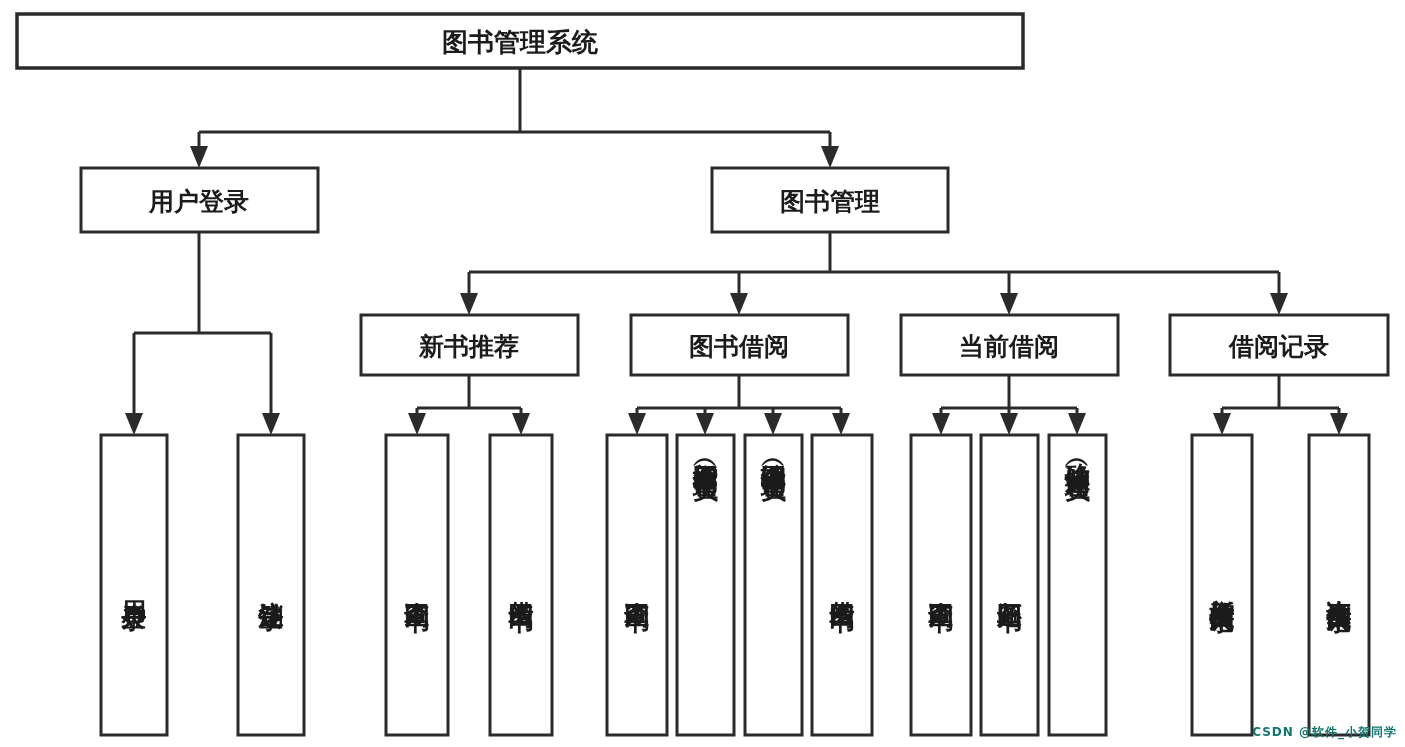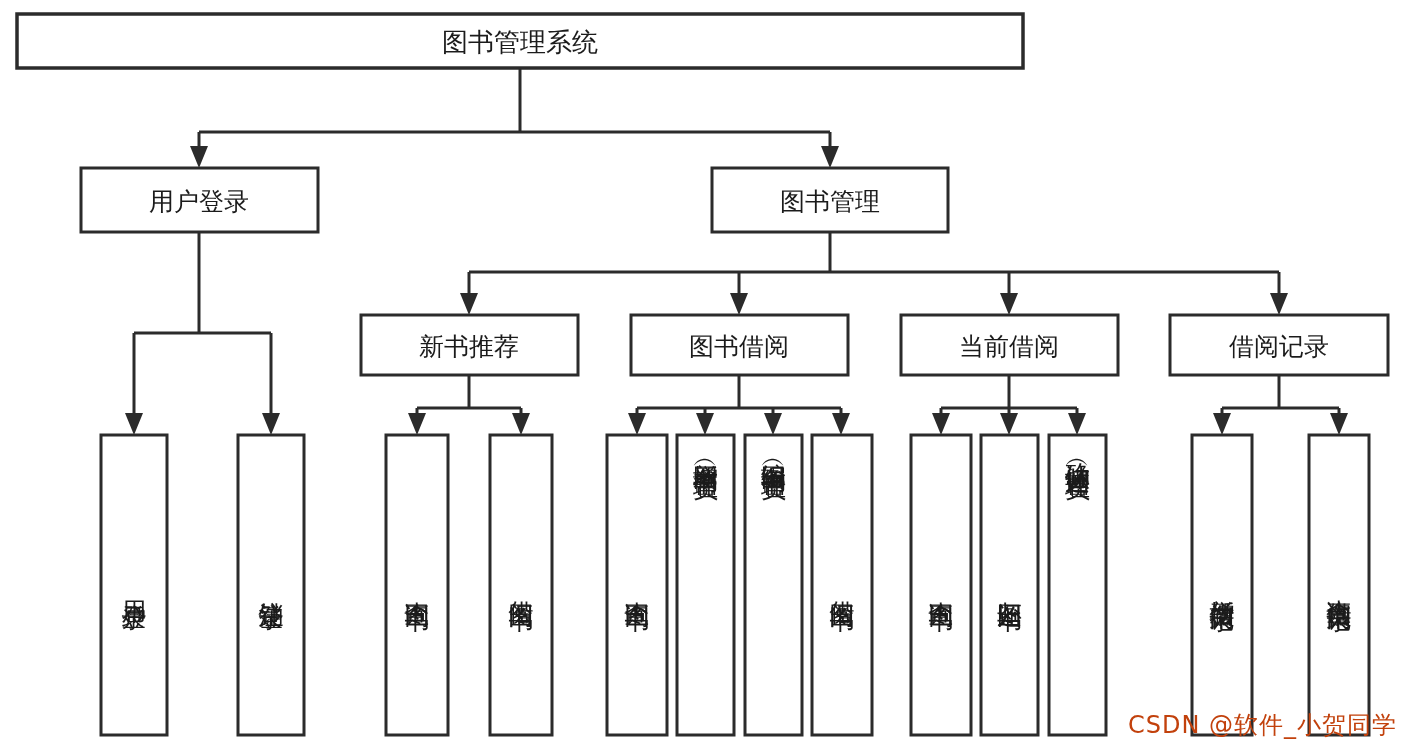--- a/index.html
+++ b/index.html
@@ -9,20 +9,21 @@
   }
   body {
     font-family: "DejaVu Sans", "Liberation Sans", sans-serif;
   }
   #diagram-root {
     position: relative;
     width: 1405px;
     height: 747px;
     background: #ffffff;
     overflow: hidden;
+    font-weight: bold;
   }
   svg.diagram-svg {
     position: absolute;
     left: 0;
     top: 0;
     width: 1405px;
     height: 747px;
     display: block;
   }
   .node-box {
@@ -73,22 +74,22 @@
     line-height: 1.08;
     letter-spacing: 2px;
     color: #1b1b1b;
     white-space: nowrap;
   }
   .watermark {
     position: absolute;
     right: 8px;
     bottom: 6px;
     font-family: "DejaVu Sans", "Liberation Sans", sans-serif;
-    font-size: 24px;
-    color: #c2410c;
+    font-size: 12px;
+    color: #0f766e;
     letter-spacing: 1px;
     white-space: nowrap;
     pointer-events: none;
   }
 </style>
 </head>
 <body>
 
 <div id="diagram-root">
 

